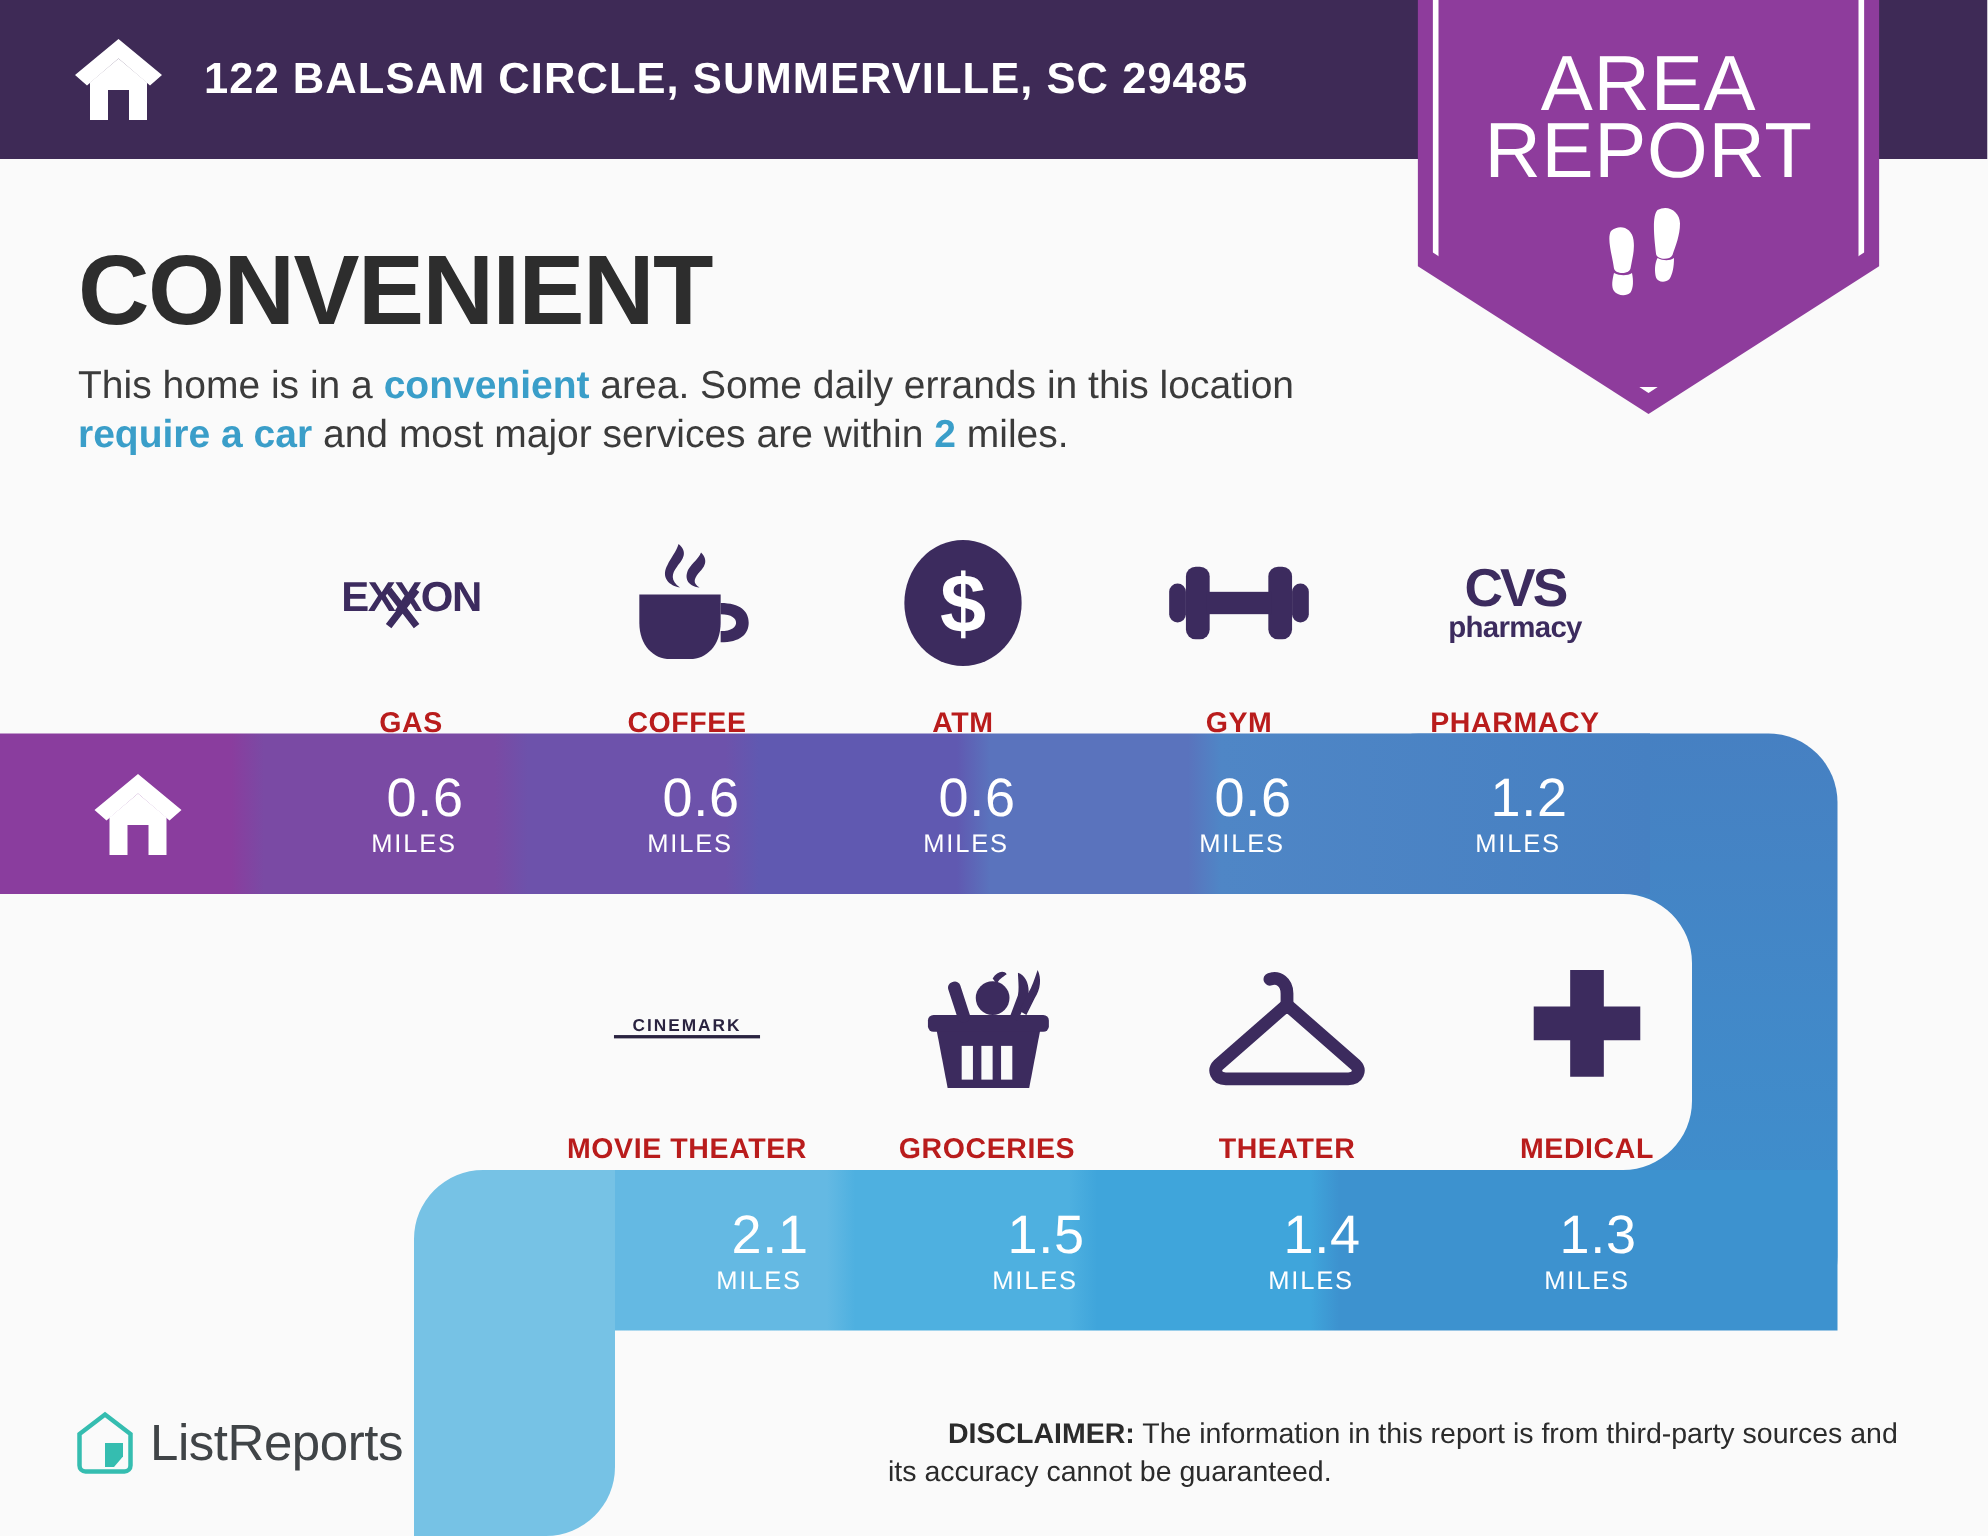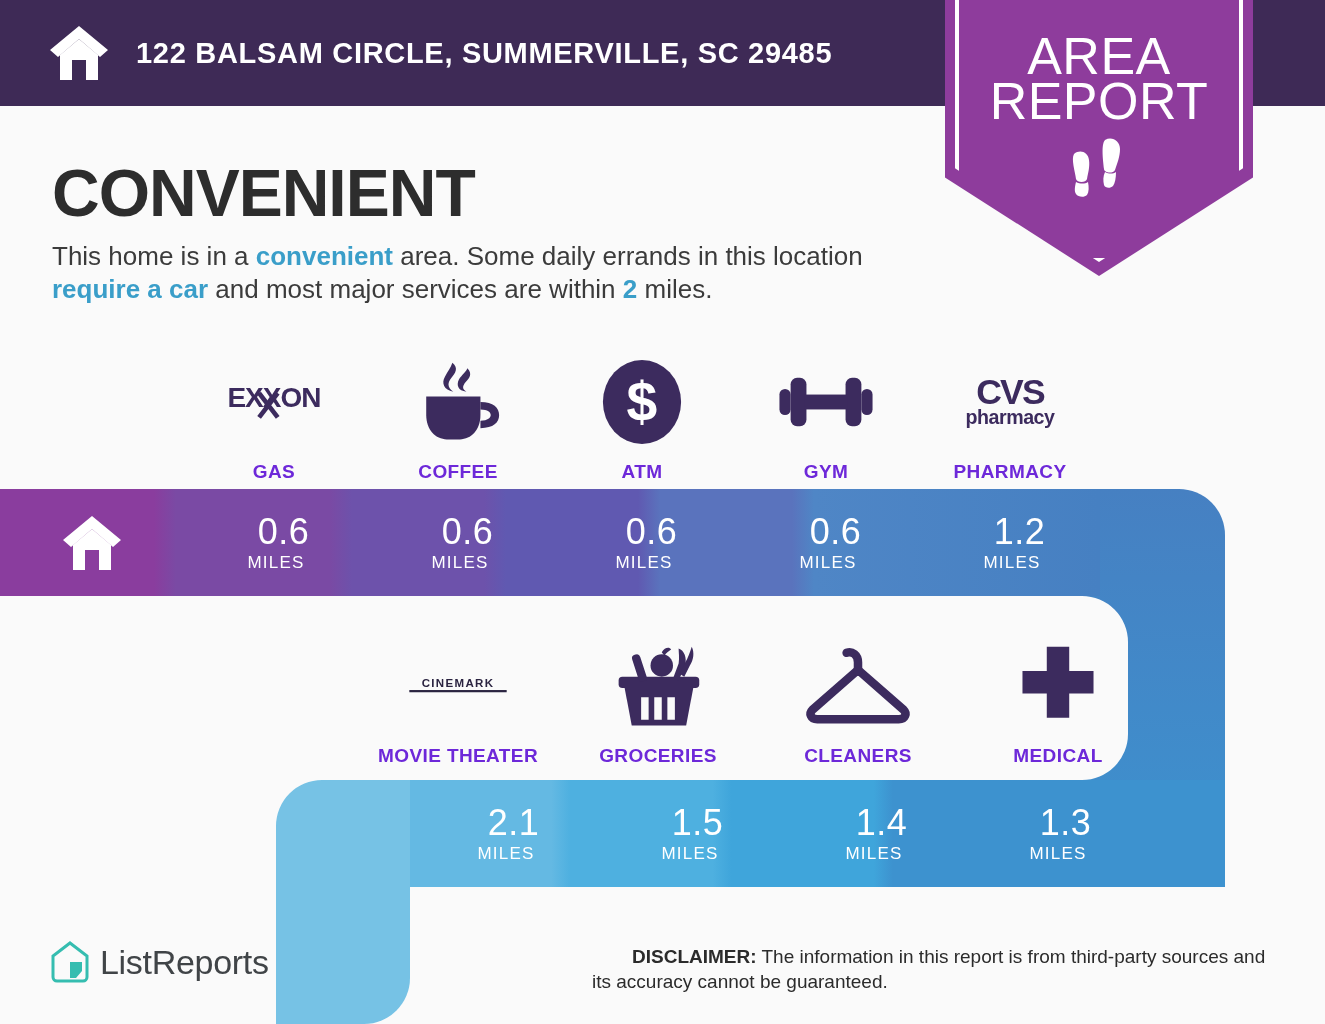--- a/index.html
+++ b/index.html
@@ -62,22 +62,22 @@
   .icon-row.row1 { left: 182px; top: 356px; }
   .icon-row.row2 { left: 366px; top: 640px; gap: 16px; }
   .icon-cell {
     width: 184px; display: flex; flex-direction: column;
     align-items: center; justify-content: flex-end;
   }
   .icon-cell .glyph {
     height: 92px; display: flex; align-items: center; justify-content: center;
   }
   .icon-cell .cap {
-    margin-top: 13px; font-size: 19px; font-weight: 700;
-    color: #6d28d9; letter-spacing: 0.4px; white-space: nowrap;
+    margin-top: 24px; font-size: 19px; font-weight: 700;
+    color: #b91c1c; letter-spacing: 0.4px; white-space: nowrap;
   }
 
   
   .mile-row { position: absolute; display: flex; }
   .mile-row.r1 { left: 0px; top: 489px; height: 107px; }
   .mile-row.r2 { left: 230px; top: 780px; height: 96px; }
   .mile-cell {
     width: 184px; height: 107px;
     display: flex; flex-direction: column;
     align-items: center; justify-content: center; color: #ffffff;
@@ -289,21 +289,21 @@
       <div class="cap">GROCERIES</div>
     </div>
 
     <div class="icon-cell">
       <div class="glyph">
         <svg viewBox="0 0 116 86" width="110" height="82">
           <path d="M58 26 L10 68 c-4 4 -2 10 5 10 h86 c7 0 9 -6 5 -10 z" fill="none" stroke="#3c2b5e" stroke-width="9" stroke-linejoin="round"></path>
           <path d="M58 28 v-10 c0 -8 -6 -12 -12 -10" fill="none" stroke="#3c2b5e" stroke-width="9" stroke-linecap="round"></path>
         </svg>
       </div>
-      <div class="cap">CLEANERS</div>
+      <div class="cap">THEATER</div>
     </div>
 
     <div class="icon-cell">
       <div class="glyph">
         <svg viewBox="0 0 92 92" width="86" height="86">
           <path d="M34 4 h24 v26 h26 v24 h-26 v26 h-24 v-26 h-26 v-24 h26 z" fill="#3c2b5e"></path>
         </svg>
       </div>
       <div class="cap">MEDICAL</div>
     </div>

